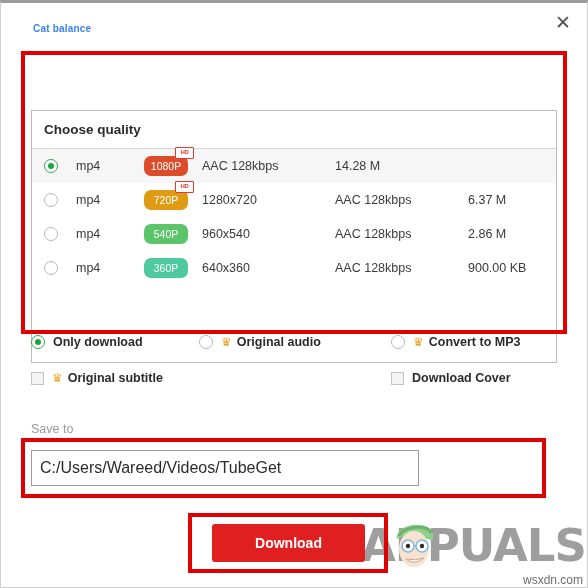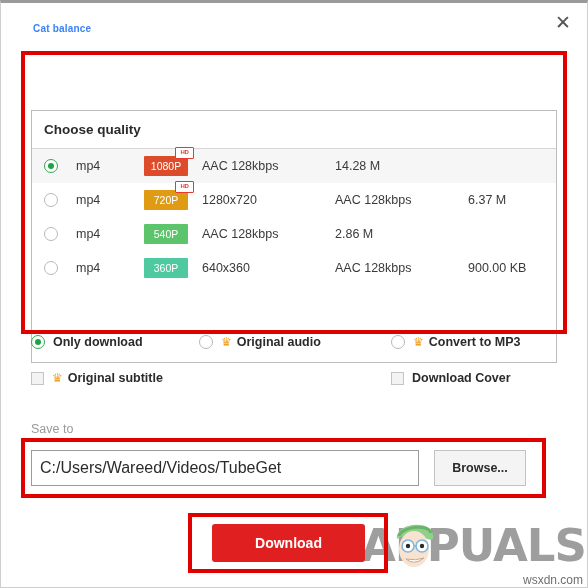--- a/index.html
+++ b/index.html
@@ -138,21 +138,21 @@
     position: relative;
   }
   .badge {
     display: inline-block;
     width: 44px;
     height: 20px;
     line-height: 20px;
     text-align: center;
     color: #ffffff;
     font-size: 10.5px;
-    border-radius: 1px;
+    border-radius: 7px;
     position: relative;
   }
   .hd-tag {
     position: absolute;
     right: 8px;
     top: -9px;
     width: 17px;
     height: 10px;
     line-height: 9px;
     background: #ffffff;
@@ -333,20 +333,21 @@
           <span class="col-fmt">mp4</span>
           <span class="col-badge"><span class="badge" style="background: rgb(224, 155, 20);">720P</span><span class="hd-tag">HD</span></span>
           <span class="col-res">1280x720</span>
           <span class="col-audio">AAC 128kbps</span>
           <span class="col-size">6.37 M</span>
         </div>
         <div class="qrow">
           <span class="radio"></span>
           <span class="col-fmt">mp4</span>
           <span class="col-badge"><span class="badge" style="background: rgb(92, 196, 107);">540P</span></span>
+          <span class="col-res">960x540</span>
           <span class="col-audio">AAC 128kbps</span>
           <span class="col-size">2.86 M</span>
         </div>
         <div class="qrow">
           <span class="radio"></span>
           <span class="col-fmt">mp4</span>
           <span class="col-badge"><span class="badge" style="background: rgb(78, 201, 160);">360P</span></span>
           <span class="col-res">640x360</span>
           <span class="col-audio">AAC 128kbps</span>
           <span class="col-size">900.00 KB</span>
@@ -378,21 +379,20 @@
         <span>Original subtitle</span>
       </div>
       <div class="opt" style="left: 390px;">
         <span class="chk"></span>
         <span>Download Cover</span>
       </div>
     </div>
 
   <div class="saveto-label">Save to</div>
   <input class="path-input" type="text" value="C:/Users/Wareed/Videos/TubeGet" style="">
-  <button class="browse-btn">Browse...</button>
 
   <button class="download-btn">Download</button>
 
   <div class="watermark">
     <div class="wm-text">APPUALS</div>
     <svg class="wm-face" viewBox="0 0 62 62">
       <path d="M14 26 C12 10, 48 6, 50 22 C52 30, 44 26, 40 24 C32 20, 20 22, 14 26 Z" fill="#8ed18a"></path>
       <ellipse cx="31" cy="36" rx="15" ry="18" fill="#f7e3cf"></ellipse>
       <circle cx="25" cy="33" r="6" fill="#ffffff" stroke="#7fb7e0" stroke-width="1.6"></circle>
       <circle cx="39" cy="33" r="6" fill="#ffffff" stroke="#7fb7e0" stroke-width="1.6"></circle>

